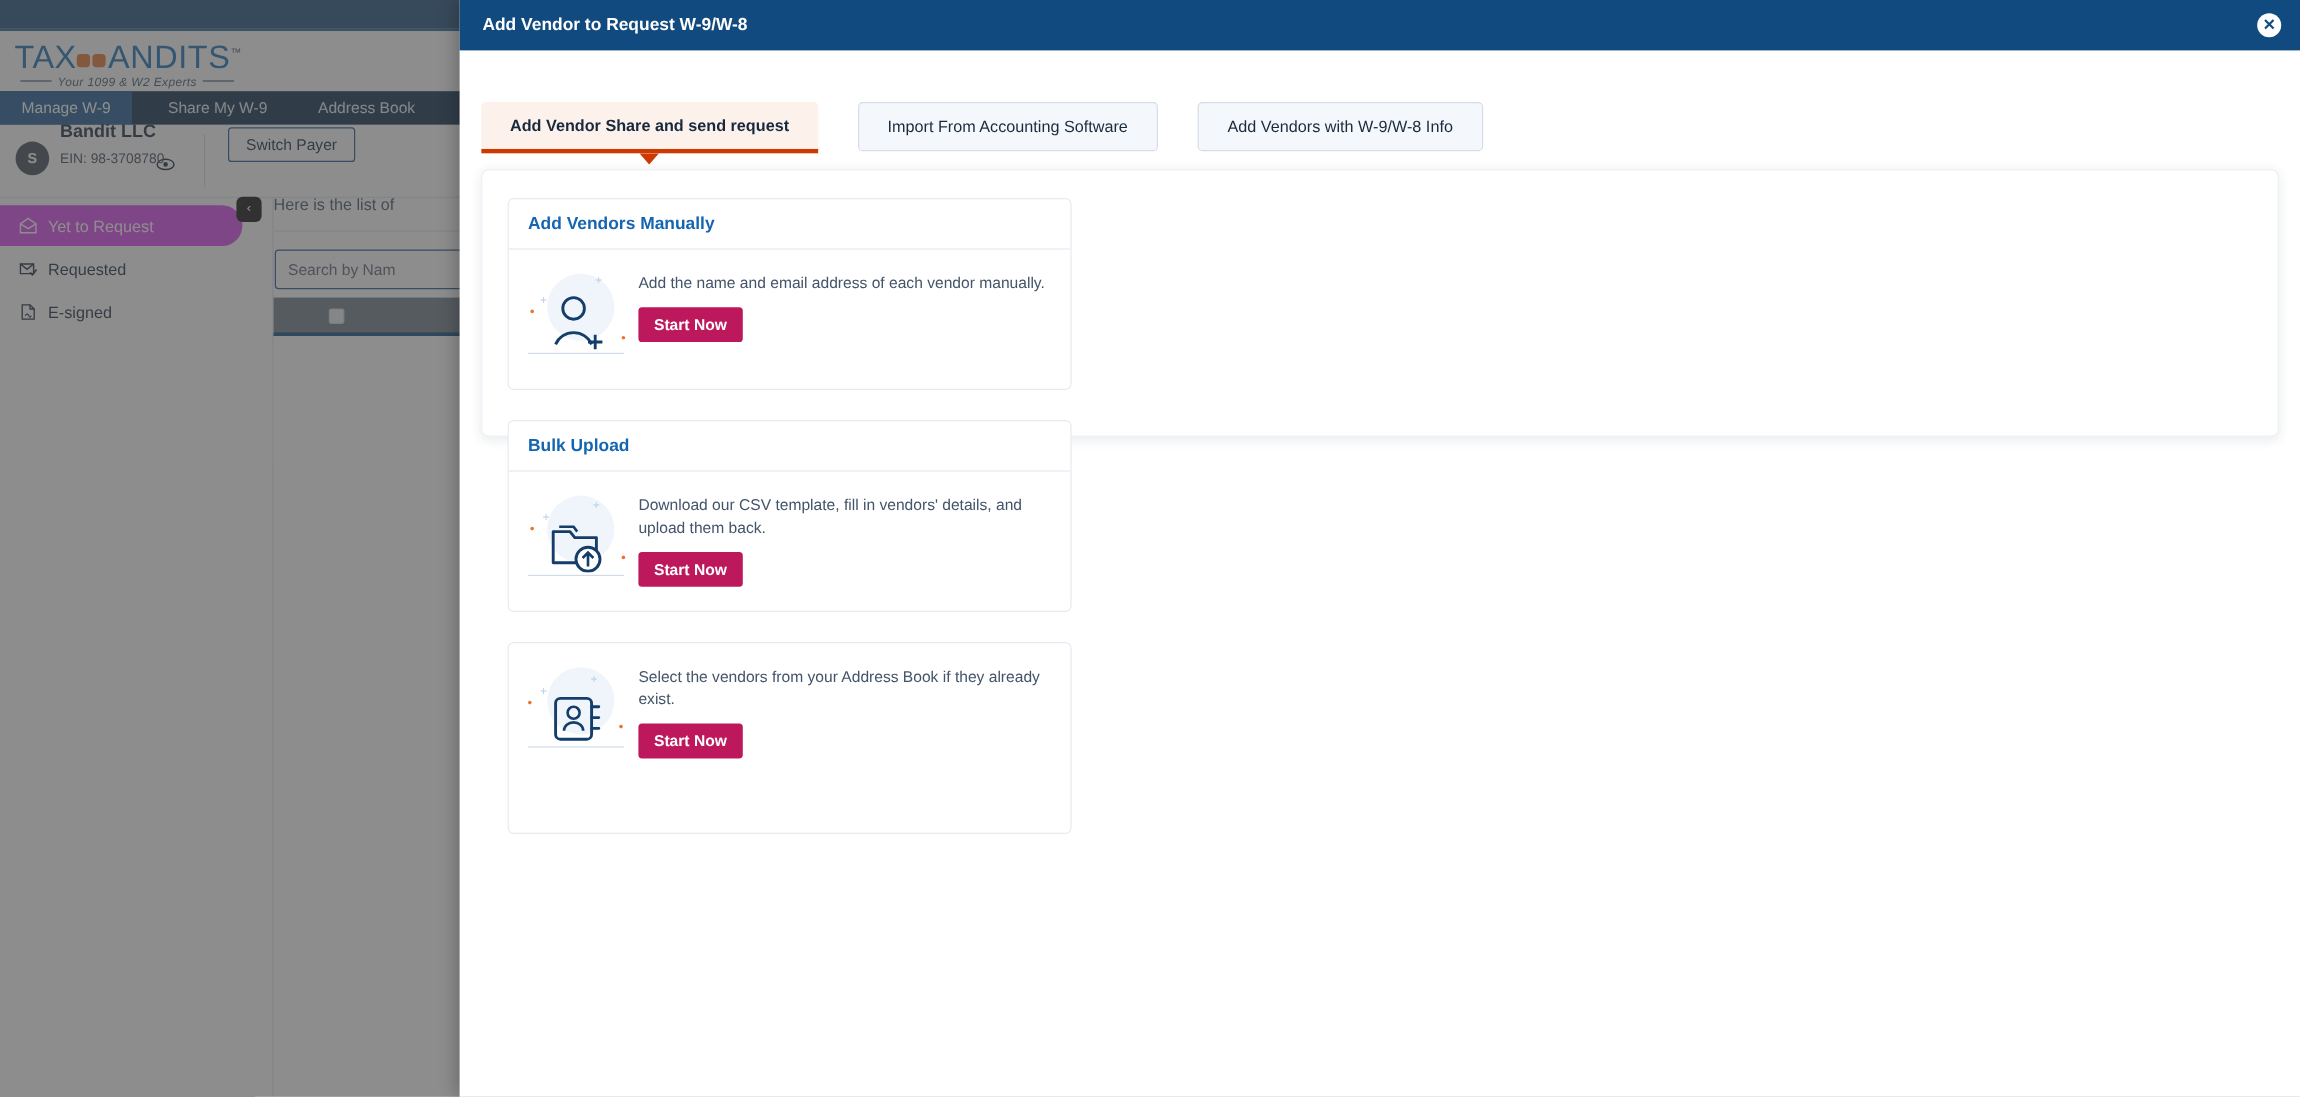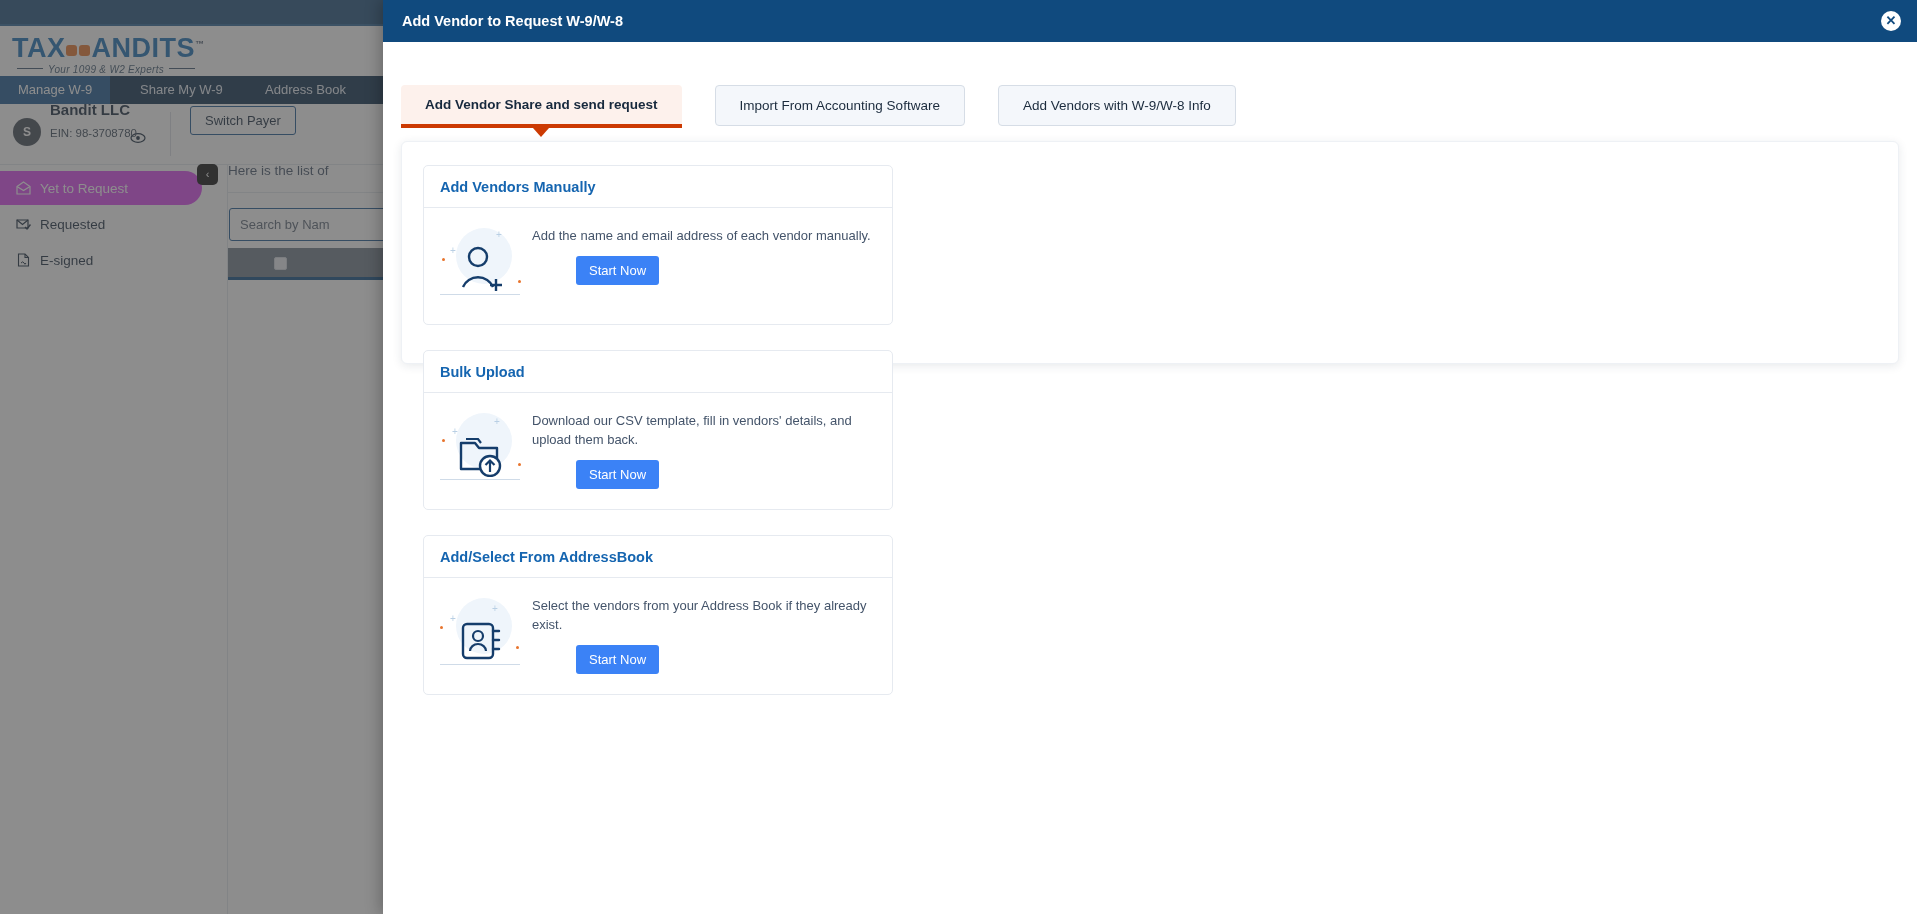--- a/index.html
+++ b/index.html
@@ -26,21 +26,21 @@
   }
   .logo-band {
     position: absolute; left: 0; top: 26px; width: 1917px; height: 50px;
     background: #ffffff;
   }
   .logo-wrap {
     position: absolute; left: 12px; top: 30px;
     width: 190px; height: 44px;
   }
   .logo-main {
-    font-size: 27px; font-weight: 700; letter-spacing: 0.5px;
+    font-size: 27px; font-weight: 400; letter-spacing: 0.5px;
     color: #1a6fb5; font-family: "Liberation Sans", sans-serif;
     line-height: 29px; white-space: nowrap;
   }
   .logo-glasses {
     display: inline-block; width: 26px; height: 15px; position: relative;
     vertical-align: -1px;
   }
   .logo-glasses i {
     position: absolute; top: 2px; width: 11px; height: 11px;
     background: #e8742c; border-radius: 3px;
@@ -259,24 +259,23 @@
   .illus-plus {
     position: absolute; color: #b9cfe4; font-size: 10px; line-height: 10px;
   }
   .card-text { flex: 1; padding-top: 2px; }
   .card-desc {
     font-size: 13px; color: #44546a; line-height: 19px;
     max-width: 340px;
   }
   .start-btn {
     display: inline-block; margin-top: 11px;
-    padding: 7px 13px; background: #3b82f6; color: #ffffff;
-    font-size: 13px; font-weight: 400; border-radius: 3px;
+    padding: 7px 13px; background: #be185d; color: #ffffff;
+    font-size: 13px; font-weight: 700; border-radius: 3px;
     white-space: nowrap;
-    margin-left: 44px;
   }
 </style>
 </head>
 <body>
 
 <div id="app-background">
 
   <div class="topbar-strip"></div>
   <div class="topbar-strip-line"></div>
   <div class="logo-band"></div>
@@ -415,21 +414,20 @@
             </span>
           </div>
           <div class="card-text">
             <div class="card-desc">Download our CSV template, fill in vendors' details, and upload them back.</div>
             <div class="start-btn">Start Now</div>
           </div>
         </div>
       </div>
 
       <div class="card">
-        <div class="card-head">Add/Select From AddressBook</div>
         <div class="card-body">
           <div class="card-illus">
             <div class="illus-blob"></div>
             <div class="illus-line"></div>
             <div class="illus-dot" style="left:6px; top:32px;"></div>
             <div class="illus-dot" style="left:82px; top:52px;"></div>
             <div class="illus-plus" style="left:16px; top:20px;">+</div>
             <div class="illus-plus" style="left:58px; top:10px;">+</div>
             <span class="illus-svg">
               <svg width="50" height="46" viewBox="0 0 50 46">

